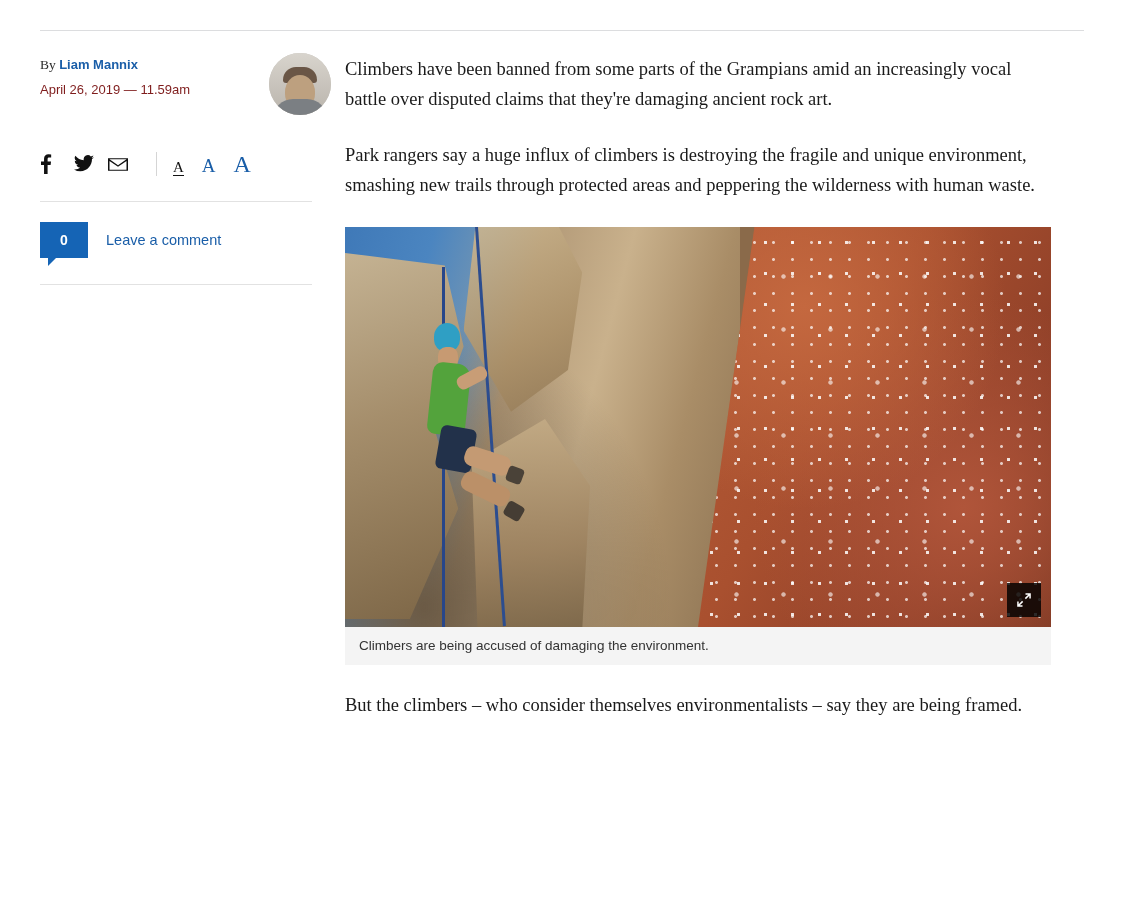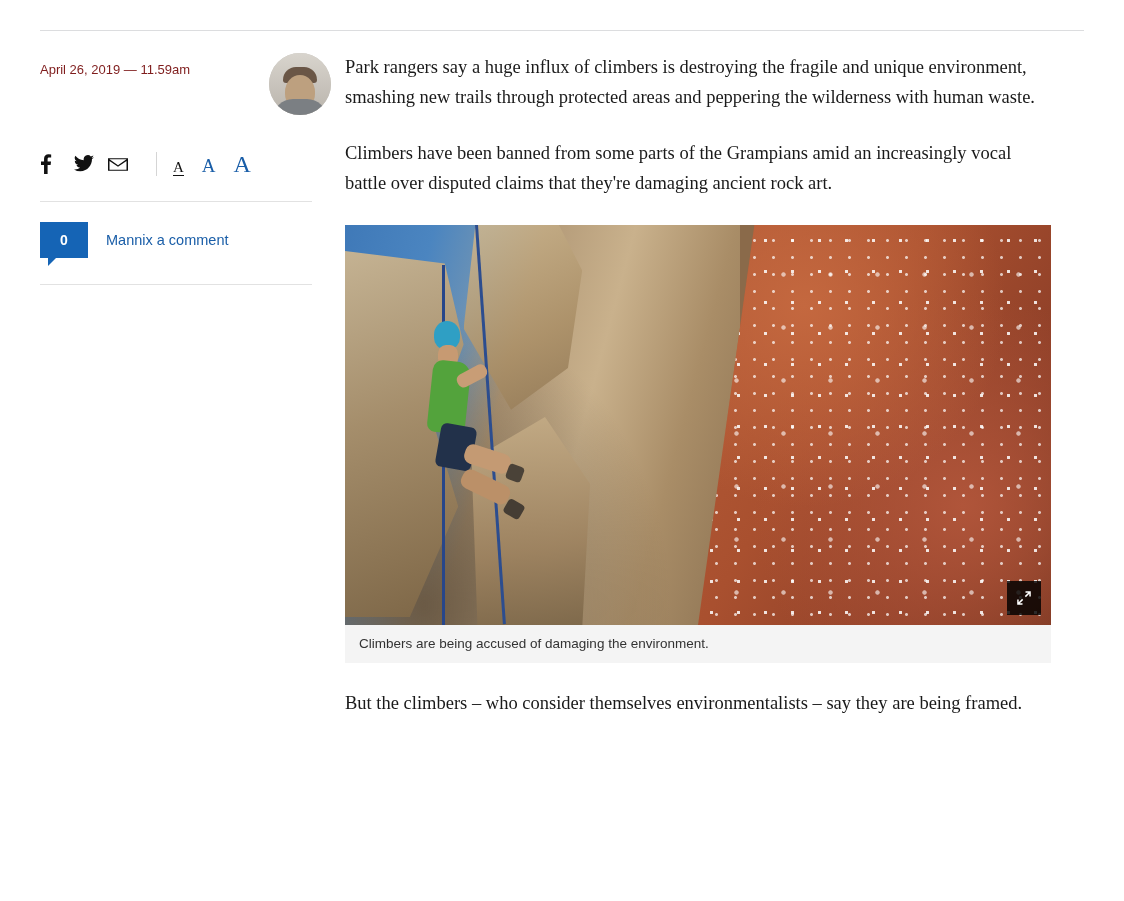--- a/index.html
+++ b/index.html
@@ -444,20 +444,24 @@
 
 
   <hr class="hr-top">
 
   <div class="columns">
 
     <div class="rail">
 
       <div class="byline-row">
         <div class="byline-text">
+          <div class="byline-line">
+            <span class="by">By</span>
+            <a class="author-link" href="#">Liam Mannix</a>
+          </div>
           <div class="byline-date">April 26, 2019 — 11.59am</div>
         </div>
         <div class="avatar">
           <div class="bg"></div>
           <div class="hair"></div>
           <div class="face"></div>
           <div class="shoulders"></div>
         </div>
       </div>
 
@@ -484,30 +488,30 @@
           <span class="ts ts1">A</span>
           <span class="ts ts2">A</span>
           <span class="ts ts3">A</span>
         </div>
       </div>
 
       <hr class="hr-rail">
 
       <div class="comment-row">
         <div class="comment-bubble">0</div>
-        <div class="comment-label">Mannix a comment</div>
+        <div class="comment-label">Leave a comment</div>
       </div>
 
       <hr class="hr-rail2">
     </div>
 
     <div class="article">
 
+      <p class="para first">Climbers have been banned from some parts of the Grampians amid an increasingly vocal battle over disputed claims that they're damaging ancient rock art.</p>
       <p class="para">Park rangers say a huge influx of climbers is destroying the fragile and unique environment, smashing new trails through protected areas and peppering the wilderness with human waste.</p>
-      <p class="para first">Climbers have been banned from some parts of the Grampians amid an increasingly vocal battle over disputed claims that they're damaging ancient rock art.</p>
 
       <figure class="figure">
         <div class="photo">
           <div class="left">
             <div class="rockA"></div>
             <div class="rockB"></div>
             <div class="rockC"></div>
             <div class="rope"></div>
             <div class="rope2"></div>
             <div class="climber-helmet"></div>

